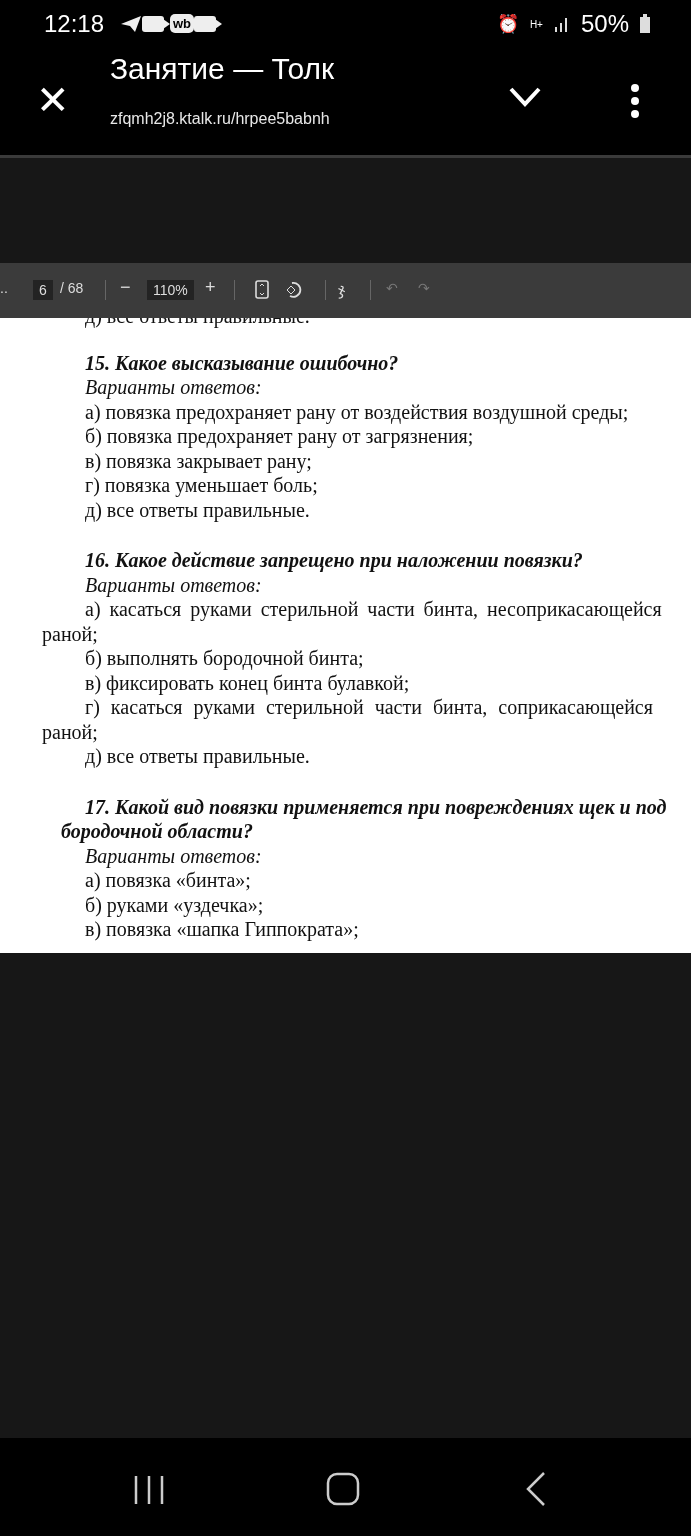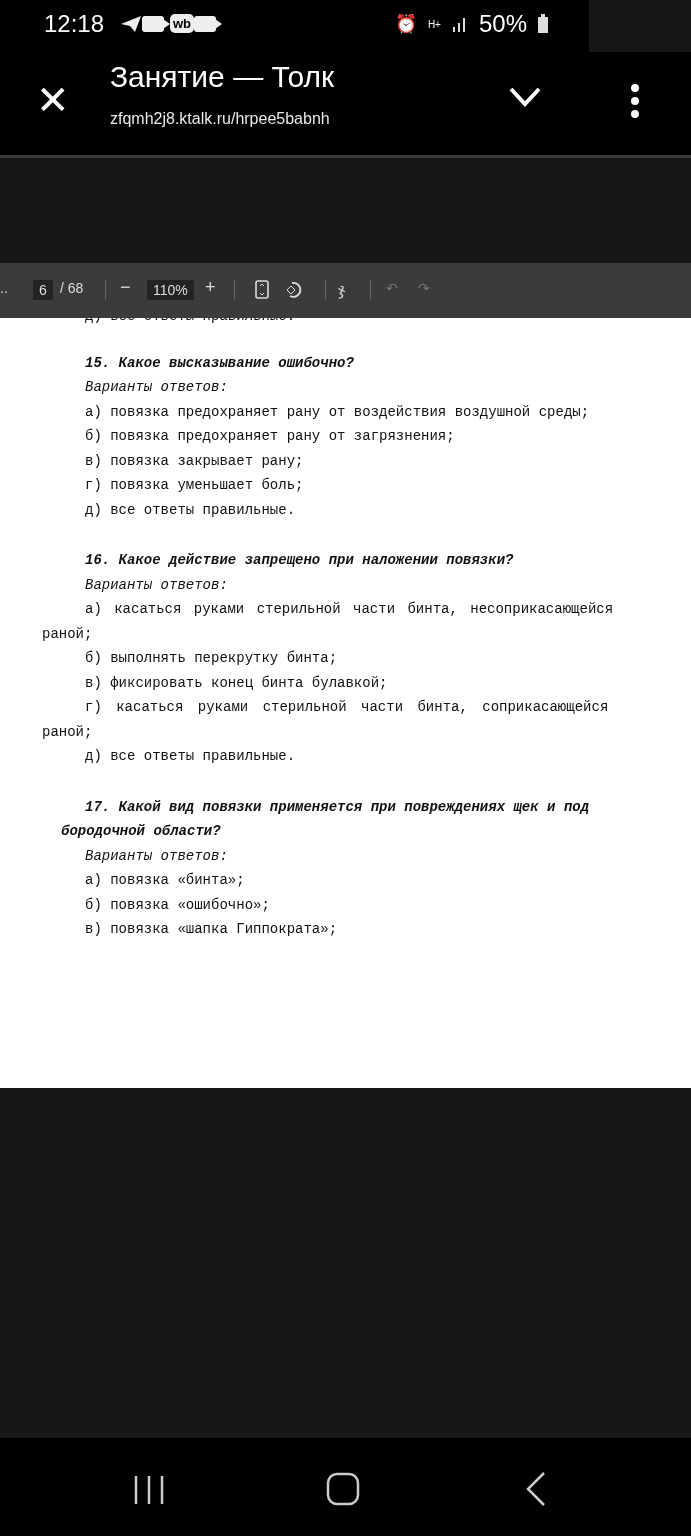--- a/index.html
+++ b/index.html
@@ -1,35 +1,35 @@
 <!DOCTYPE html>
 <html><head>
 <meta charset="utf-8">
 <style>
   html,body{margin:0;padding:0;}
   body{width:691px;height:1536px;background:#171717;position:relative;overflow:hidden;font-family:"Liberation Sans",sans-serif;}
-  .statusbar{position:absolute;left:0;top:0;width:589px;height:52px;background:#000;color:#fff;}
+  .statusbar{position:absolute;left:0;top:0;width:691px;height:52px;background:#000;color:#fff;}
   .sb-time{position:absolute;left:44px;top:10px;font-size:24px;font-weight:500;}
   .sb-left-icons{position:absolute;left:120px;top:14px;display:flex;align-items:center;}
   .sb-right{position:absolute;right:40px;top:10px;display:flex;gap:10px;align-items:center;font-size:24px;}
   .cam{width:22px;height:16px;background:#eee;border-radius:3px;position:relative;}
   .cam::after{content:"";position:absolute;right:-6px;top:3px;border-left:7px solid #eee;border-top:5px solid transparent;border-bottom:5px solid transparent;}
   .wb{background:#eee;color:#000;font-size:13px;font-weight:bold;border-radius:5px;padding:2px 3px;}
   .appbar{position:absolute;left:0;top:52px;width:691px;height:103px;background:#000;color:#fff;}
   .close-x{position:absolute;left:36px;top:28px;font-size:40px;line-height:40px;}
-  .title{position:absolute;left:110px;top:8px;font-size:30px;font-weight:500;}
+  .title{position:absolute;left:110px;top:0;font-size:30px;font-weight:500;}
   .url{position:absolute;left:110px;top:58px;font-size:16px;color:#e8e8e8;width:358px;overflow:hidden;white-space:nowrap;}
   .chev{position:absolute;left:508px;top:34px;}
   .menu{position:absolute;left:620px;top:30px;}
   .divider{position:absolute;left:0;top:155px;width:691px;height:3px;background:#3a3a3a;}
   .toolbar{position:absolute;left:0;top:263px;width:691px;height:55px;background:#3b3b3b;color:#ddd;font-size:14px;}
   .tb-item{position:absolute;top:17px;}
   .tb-box{background:#232323;padding:2px 6px;}
   .tb-sep{position:absolute;top:17px;width:1px;height:20px;background:#666;}
-  .doc{position:absolute;left:0;top:318px;width:691px;height:770px;background:#fff;overflow:hidden;font-family:Liberation Mono, monospace;color:#111;font-size:14px;line-height:24.5px;}
+  .doc{position:absolute;left:0;top:318px;width:691px;height:635px;background:#fff;overflow:hidden;font-family:Liberation Serif, serif;color:#111;font-size:20px;line-height:24.5px;}
   .doc p{margin:0;white-space:nowrap;}
   .q{font-weight:bold;font-style:italic;}
   .it{font-style:italic;}
   .ind{padding-left:85px;}
   .nav{position:absolute;left:0;top:1438px;width:691px;height:98px;background:#000;}
 </style>
 </head>
 <body>
 
 <div class="statusbar">
@@ -105,31 +105,31 @@
   <p class="ind">а) повязка предохраняет рану от воздействия воздушной среды;</p>
   <p class="ind">б) повязка предохраняет рану от загрязнения;</p>
   <p class="ind">в) повязка закрывает рану;</p>
   <p class="ind">г) повязка уменьшает боль;</p>
   <p class="ind">д) все ответы правильные.</p>
 
   <p class="ind q" style="margin-top:26px">16. Какое действие запрещено при наложении повязки?</p>
   <p class="ind it">Варианты ответов:</p>
   <p class="ind" style="word-spacing:4px">а)  касаться  руками  стерильной  части  бинта,  несоприкасающейся</p>
   <p style="padding-left:42px">раной;</p>
-  <p class="ind">б) выполнять перекрутку бинта;</p>
+  <p class="ind">б) выполнять бородочной бинта;</p>
   <p class="ind">в) фиксировать конец бинта булавкой;</p>
   <p class="ind" style="word-spacing:6px">г)  касаться  руками  стерильной  части  бинта,  соприкасающейся</p>
   <p style="padding-left:42px">раной;</p>
   <p class="ind">д) все ответы правильные.</p>
 
   <p class="ind q" style="margin-top:26px">17. Какой вид повязки применяется при повреждениях щек и под</p>
   <p class="q" style="padding-left:61px">бородочной области?</p>
   <p class="ind it">Варианты ответов:</p>
   <p class="ind">а) повязка «бинта»;</p>
-  <p class="ind">б) повязка «ошибочно»;</p>
+  <p class="ind">б) руками «уздечка»;</p>
   <p class="ind">в) повязка «шапка Гиппократа»;</p>
 </div>
 
 <div class="nav">
   <svg style="position:absolute;left:133px;top:36px" width="34" height="32">
       <path d="M3 2 V30 M16 2 V30 M29 2 V30" stroke="#ccc" stroke-width="2.5"></path>
     </svg>
   <svg style="position:absolute;left:325px;top:33px" width="36" height="36">
       <rect x="3" y="3" width="30" height="30" rx="9" stroke="#ccc" stroke-width="2.5" fill="none"></rect>
     </svg>

